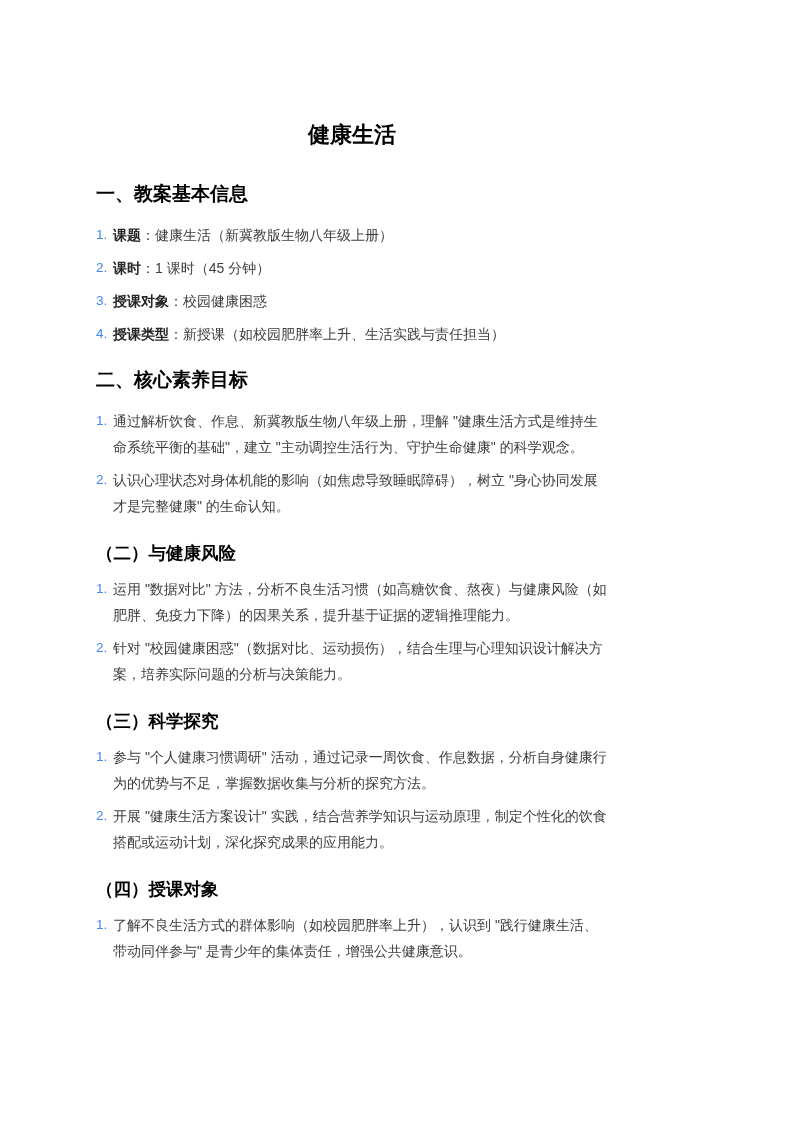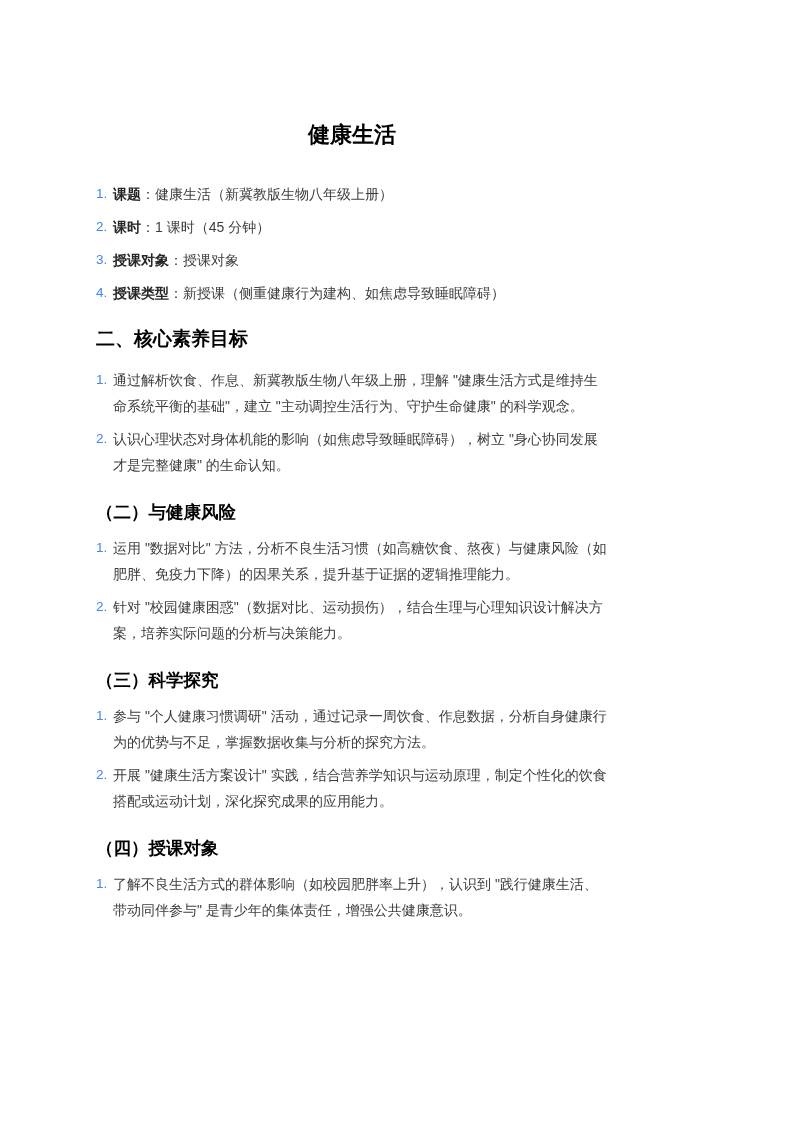--- a/index.html
+++ b/index.html
@@ -69,37 +69,38 @@
     text-align: center;
   }
 </style>
 </head>
 <body>
 
 <div class="page">
 
   <h1 class="doc-title">健康生活</h1>
 
+  <h2 class="sec">一、教案基本信息</h2>
 
   <ol class="plist">
     <li>
       <span class="num">1.</span>
       <span class="li-body"><b class="lbl">课题</b><span>：健康生活（新冀教版生物八年级上册）</span></span>
     </li>
     <li>
       <span class="num">2.</span>
       <span class="li-body"><b class="lbl">课时</b><span>：1 课时（45 分钟）</span></span>
     </li>
     <li>
       <span class="num">3.</span>
-      <span class="li-body"><b class="lbl">授课对象</b><span>：授课对象</span></span>
+      <span class="li-body"><b class="lbl">授课对象</b><span>：校园健康困惑</span></span>
     </li>
     <li>
       <span class="num">4.</span>
-      <span class="li-body"><b class="lbl">授课类型</b><span>：新授课（侧重健康行为建构、如焦虑导致睡眠障碍）</span></span>
+      <span class="li-body"><b class="lbl">授课类型</b><span>：新授课（如校园肥胖率上升、生活实践与责任担当）</span></span>
     </li>
   </ol>
 
   <h2 class="sec">二、核心素养目标</h2>
 
   <ol class="plist">
     <li>
       <span class="num">1.</span>
       <span class="li-body">通过解析饮食、作息、新冀教版生物八年级上册，理解 "健康生活方式是维持生命系统平衡的基础"，建立 "主动调控生活行为、守护生命健康" 的科学观念。</span>
     </li>

